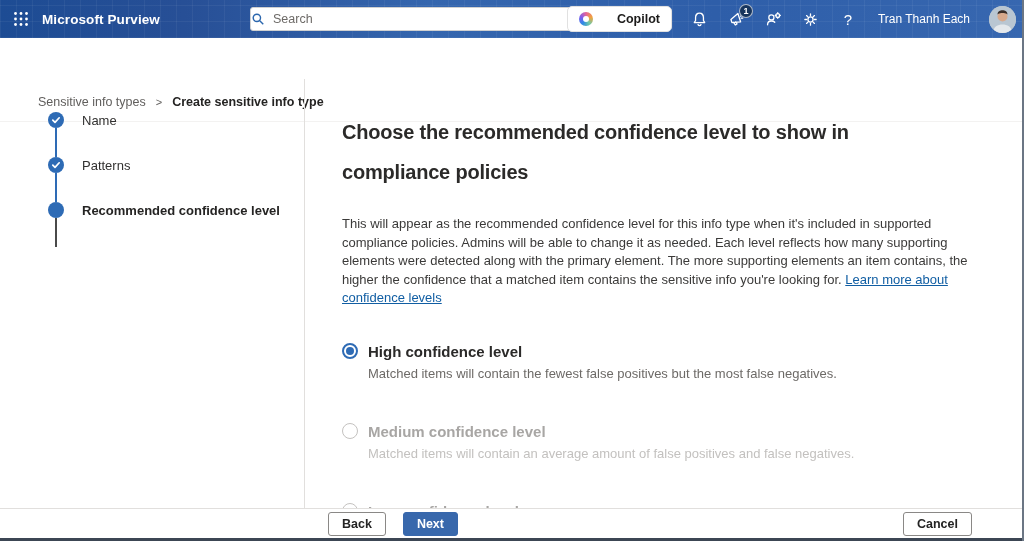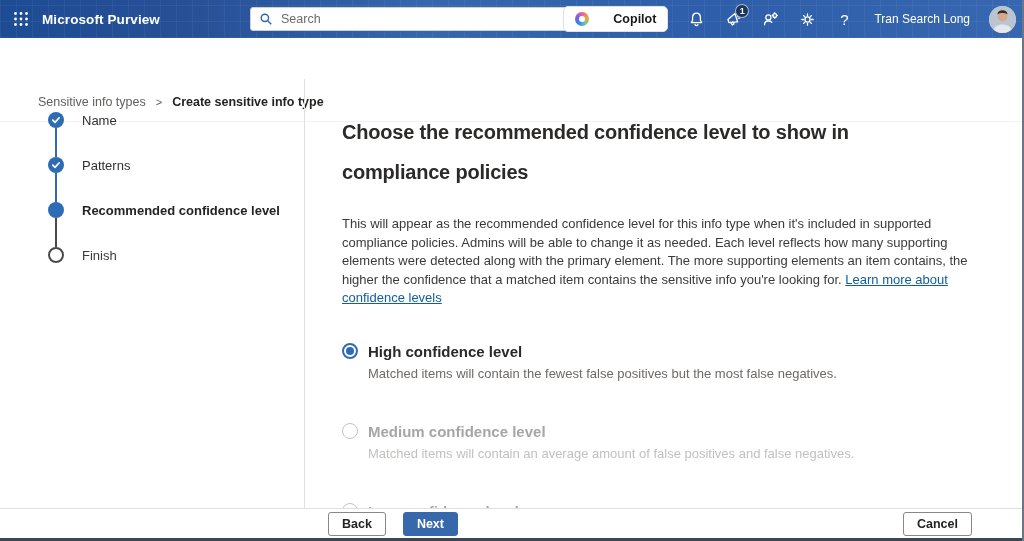--- a/index.html
+++ b/index.html
@@ -26,21 +26,21 @@
   }
   .waffle-btn {
     width: 42px; height: 38px; display: flex; align-items: center; justify-content: center;
     cursor: pointer; flex: 0 0 auto;
   }
   .app-title { font-size: 13.5px; font-weight: bold; letter-spacing: 0.1px; white-space: nowrap; }
 
   .searchbox {
     position: absolute; left: 250px; top: 7px; width: 346px; height: 24px;
     background: #fff; border-radius: 3px; border: 1px solid #d0d0d0;
-    display: flex; align-items: center; padding: 0 8px; gap: 8px;
+    display: flex; align-items: center; padding: 0 0; gap: 8px;
   }
   .searchbox input {
     border: none; outline: none; flex: 1; font-size: 12.5px;
     font-family: "Liberation Sans", sans-serif; color: #323130; background: transparent;
   }
   .searchbox input::placeholder { color: #6d6a67; }
 
   .topbar-right {
     position: absolute; right: 6px; top: 0; height: 38px;
     display: flex; align-items: center; gap: 19px;
@@ -221,21 +221,21 @@
         <svg width="17" height="17" viewBox="0 0 16 16" fill="none" stroke="#ffffff" stroke-width="1.2" stroke-linecap="round">
           <circle cx="8" cy="8" r="2.4"></circle>
           <path d="M8 2.7 V4.4 M8 11.6 V13.3 M2.7 8 H4.4 M11.6 8 H13.3 M4.3 4.3 L5.5 5.5 M10.5 10.5 L11.7 11.7 M11.7 4.3 L10.5 5.5 M5.5 10.5 L4.3 11.7"></path>
         </svg>
       </div>
 
       <div class="top-icon">
         <span class="help-glyph">?</span>
       </div>
 
-      <span class="user-name">Tran Search Long</span>
+      <span class="user-name">Tran Thanh Each</span>
 
       <div class="avatar">
         <svg width="27" height="27" viewBox="0 0 27 27">
           <rect width="27" height="27" fill="#b9c6d2"></rect>
           <circle cx="13.5" cy="10.5" r="5" fill="#d7a98c"></circle>
           <path d="M8.5 8.5 C8.5 5.5 11 4.3 13.5 4.3 C16 4.3 18.5 5.5 18.5 8.5 L17.5 7.8 C16 6.8 11 6.8 9.5 7.8 Z" fill="#3a2e28"></path>
           <path d="M4 27 C4 20.5 9 18.5 13.5 18.5 C18 18.5 23 20.5 23 27 Z" fill="#e4e8ec"></path>
         </svg>
       </div>
     </div>
@@ -270,24 +270,20 @@
         <span class="step-label">Patterns</span>
       </div>
       <div class="connector"></div>
 
       <div class="step-row">
         <span class="step-circle current"></span>
         <span class="step-label current">Recommended confidence level</span>
       </div>
       <div class="connector pending"></div>
 
-      <div class="step-row">
-        <span class="step-circle upcoming"></span>
-        <span class="step-label upcoming">Finish</span>
-      </div>
     </div>
 
     <div class="main-panel">
       <h1 class="page-title">Choose the recommended confidence level to show in compliance policies</h1>
 
       <p class="page-desc"><span>This will appear as the recommended confidence level for this info type when it's included in supported compliance policies. Admins will be able to change it as needed. Each level reflects how many supporting elements were detected along with the primary element. The more supporting elements an item contains, the higher the confidence that a matched item contains the sensitive info you're looking for. </span><a class="learn-link">Learn more about confidence levels</a></p>
 
       <div class="options">
 
         <div class="option">

